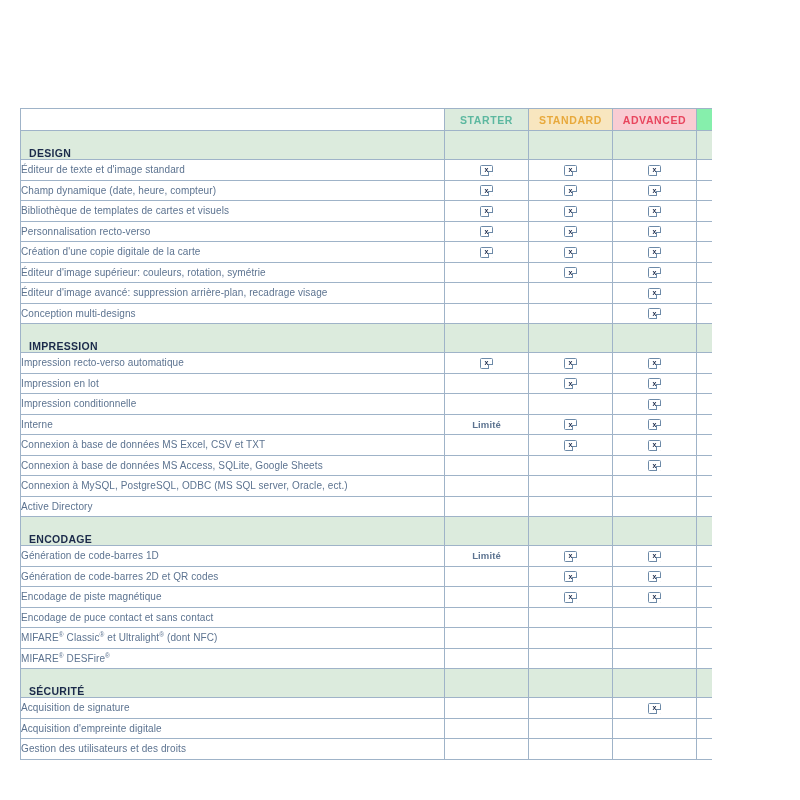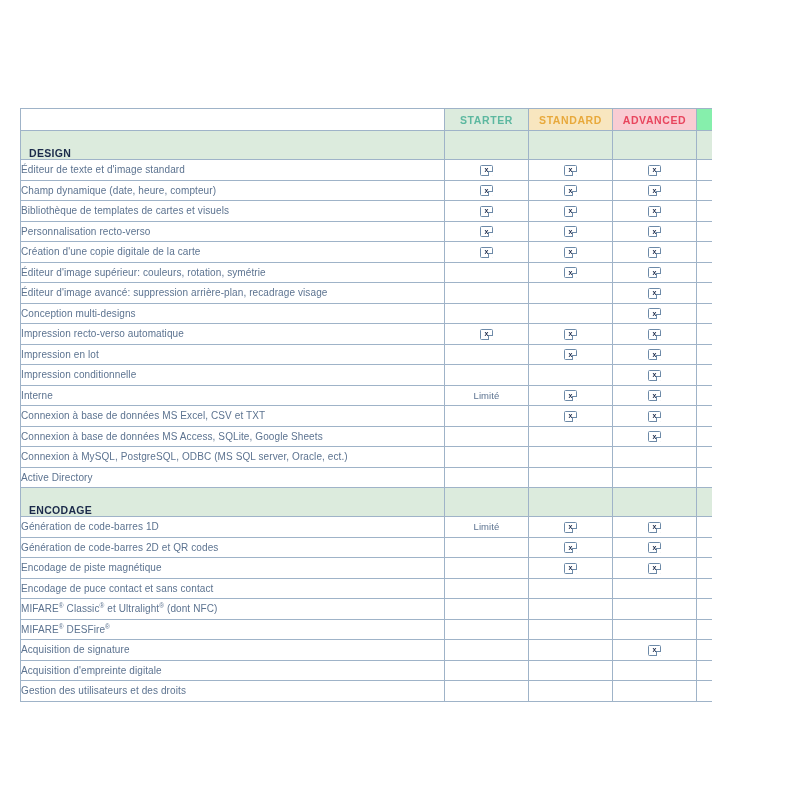--- a/index.html
+++ b/index.html
@@ -82,20 +82,21 @@
   }
   td.f-cell {
     text-align: center;
     font-size: 9.5px;
     color: #5c7390;
   }
   td.f-cell .limit-text {
     font-size: 9.5px;
     color: #5c7390;
     letter-spacing: 0.1px;
+    font-weight: bold;
   }
 
   
   .chk {
     display: inline-block;
     position: relative;
     width: 13px;
     height: 11px;
     line-height: 10px;
     border: 1px solid #6d8aa8;
@@ -213,20 +214,27 @@
             <td class="f-cell"><span class="chk"><span class="x">x</span></span></td>
             <td class="f-cell"><span class="chk"><span class="x">x</span></span></td>
           </tr>
           <tr class="feature">
             <td class="f-label">Conception multi-designs</td>
             <td class="f-cell"></td>
             <td class="f-cell"></td>
             <td class="f-cell"><span class="chk"><span class="x">x</span></span></td>
             <td class="f-cell"><span class="chk"><span class="x">x</span></span></td>
           </tr>
+          <tr class="section">
+            <td>IMPRESSION</td>
+            <td class="sec-plan"></td>
+            <td class="sec-plan"></td>
+            <td class="sec-plan"></td>
+            <td class="sec-plan"></td>
+          </tr>
           <tr class="feature">
             <td class="f-label">Impression recto-verso automatique</td>
             <td class="f-cell"><span class="chk"><span class="x">x</span></span></td>
             <td class="f-cell"><span class="chk"><span class="x">x</span></span></td>
             <td class="f-cell"><span class="chk"><span class="x">x</span></span></td>
             <td class="f-cell"><span class="chk"><span class="x">x</span></span></td>
           </tr>
           <tr class="feature">
             <td class="f-label">Impression en lot</td>
             <td class="f-cell"></td>
@@ -317,20 +325,27 @@
             <td class="f-cell"></td>
             <td class="f-cell"></td>
             <td class="f-cell"><span class="chk"><span class="x">x</span></span></td>
           </tr>
           <tr class="feature">
             <td class="f-label">MIFARE<sup class="reg">®</sup> DESFire<sup class="reg">®</sup></td>
             <td class="f-cell"></td>
             <td class="f-cell"></td>
             <td class="f-cell"></td>
             <td class="f-cell"><span class="chk"><span class="x">x</span></span></td>
+          </tr>
+          <tr class="section">
+            <td>SÉCURITÉ</td>
+            <td class="sec-plan"></td>
+            <td class="sec-plan"></td>
+            <td class="sec-plan"></td>
+            <td class="sec-plan"></td>
           </tr>
           <tr class="feature">
             <td class="f-label">Acquisition de signature</td>
             <td class="f-cell"></td>
             <td class="f-cell"></td>
             <td class="f-cell"><span class="chk"><span class="x">x</span></span></td>
             <td class="f-cell"><span class="chk"><span class="x">x</span></span></td>
           </tr>
           <tr class="feature">
             <td class="f-label">Acquisition d'empreinte digitale</td>

